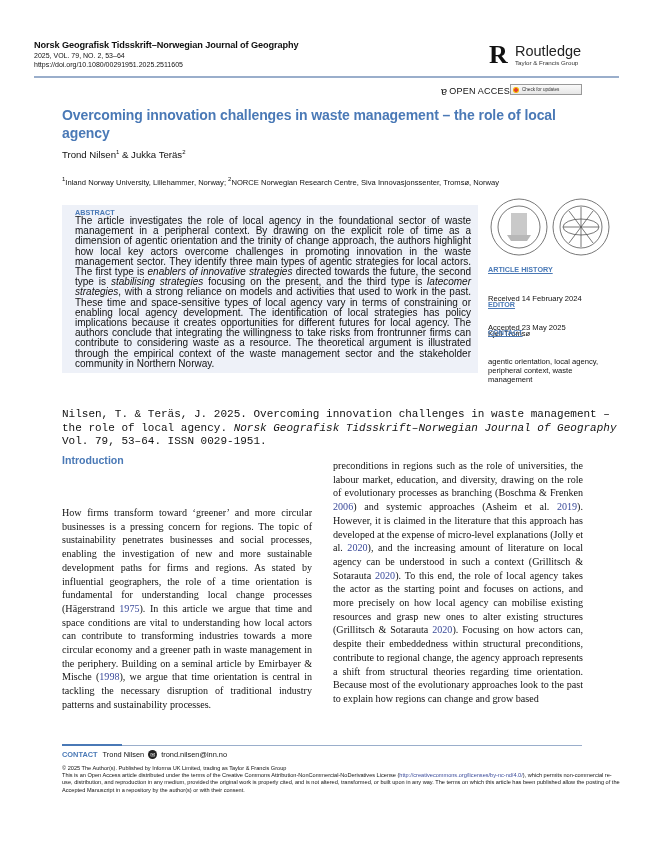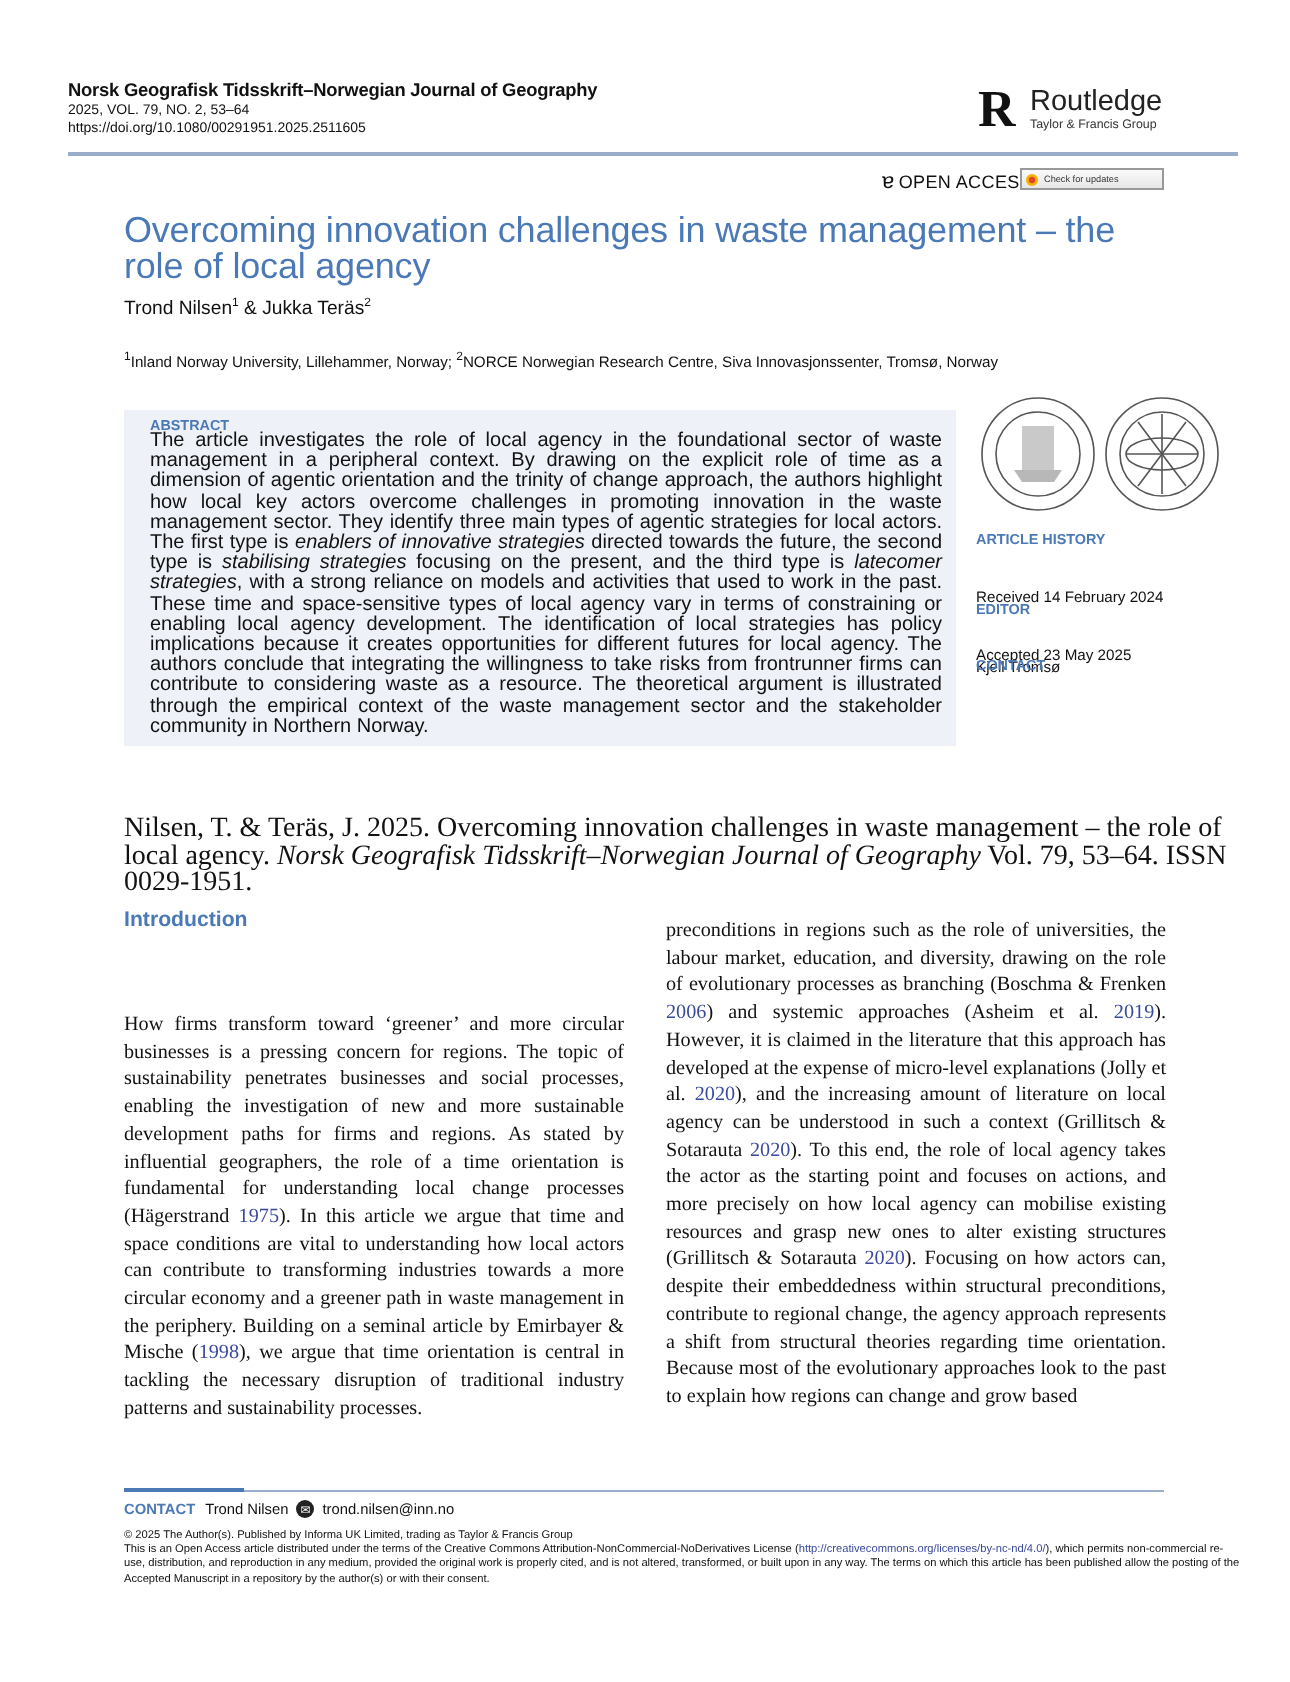--- a/index.html
+++ b/index.html
@@ -12,34 +12,34 @@
   .logo { left: 489px; top: 43px; display: flex; align-items: center; }
   .logo-mark { width: 18px; height: 24px; position: relative; }
   .logo-r { font-family: "Liberation Serif", serif; font-size: 26px; font-weight: bold; line-height: 24px; color: #111; }
   .logo-text { margin-left: 8px; }
   .logo-name { font-size: 14.5px; line-height: 15px; color: #222; }
   .logo-sub { font-size: 6.2px; line-height: 8px; color: #333; }
   .oa { left: 441px; top: 85px; font-size: 9px; display: flex; align-items: center; letter-spacing: 0.2px; }
   .oa-icon { font-size: 11px; margin-right: 2px; }
   .check-btn { left: 510px; top: 84px; width: 72px; height: 11px; border: 1px solid #999; background: linear-gradient(#fafafa,#e6e6e6); font-size: 4.6px; display: flex; align-items: center; padding-left: 2px; box-sizing: border-box; color: #333; }
   .check-dot { width: 6px; height: 6px; border-radius: 50%; background: radial-gradient(circle at 50% 50%, #e5432d 40%, #f5b400 42%); margin-right: 3px; flex: none; }
-  .title { left: 62px; top: 106px; width: 520px; font-size: 18px; line-height: 18px; color: #4a79b6; font-weight: normal; letter-spacing: -0.1px; }
+  .title { left: 62px; top: 106px; width: 520px; font-size: 14px; line-height: 18px; color: #4a79b6; font-weight: bold; letter-spacing: -0.1px; }
   .authors { left: 62px; top: 149px; font-size: 9.6px; }
   .authors sup, .affil sup { font-size: 6px; }
   .affil { left: 62px; top: 176px; font-size: 7.6px; }
   .abstract-box { left: 62px; top: 205px; width: 416px; height: 168px; background: #eef1f8; }
   .abs-label { left: 75px; top: 208px; font-size: 7.2px; font-weight: bold; color: #4a79b6; }
   .abs-text { left: 75px; top: 216px; width: 396px; font-size: 10px; line-height: 10.2px; text-align: justify; color: #111; }
   .seal { left: 485px; top: 197px; width: 130px; height: 60px; }
-  .side-label { font-size: 7.2px; font-weight: bold; color: #4a79b6; }
+  .side-label { font-size: 7.2px; font-weight: bold; color: #4a79b6; text-decoration: underline; }
   .side-text { font-size: 7.6px; line-height: 9.2px; color: #111; margin-top: 20px; }
   .hist { left: 488px; top: 265px; }
   .editor { left: 488px; top: 300px; }
   .kw { left: 488px; top: 328px; width: 130px; }
-  .citation { left: 62px; top: 408px; width: 560px; font-family: Liberation Serif, serif; font-size: 14px; line-height: 13.5px; }
+  .citation { left: 62px; top: 408px; width: 560px; font-family: Liberation Mono, monospace; font-size: 11px; line-height: 13.5px; }
   .intro-h { left: 62px; top: 454px; font-size: 10.6px; font-weight: bold; color: #4a79b6; }
   .col { font-family: "Liberation Serif", serif; font-size: 10.1px; line-height: 13.7px; text-align: justify; color: #111; }
   .col-left { left: 62px; top: 475px; width: 250px; margin-top: 31px; }
   .col-right { left: 333px; top: 459px; width: 250px; }
   .col p { margin: 0; }
   .col .indent { text-indent: 12px; }
   .ref { color: #3a4a9a; }
   .foot-rule { left: 62px; top: 745px; width: 520px; height: 1px; background: #9aaecb; }
   .foot-rule-dark { left: 62px; top: 744px; width: 60px; height: 2px; background: #4a79b6; }
   .contact { left: 62px; top: 750px; font-size: 7.4px; display: flex; align-items: flex-end; }
@@ -108,20 +108,21 @@
   <div class="side-label">ARTICLE HISTORY</div>
   <div class="side-text">Received 14 February 2024</div>
   <div class="side-text">Accepted 23 May 2025</div>
 </div>
 <div class="abs editor">
   <div class="side-label">EDITOR</div>
   <div class="side-text">Kjell Tromsø</div>
 </div>
 <div class="abs kw">
   <div class="side-label">CONTACT</div>
+  <div class="side-text">agentic orientation, local agency, peripheral context, waste management</div>
 </div>
 
 <div class="abs citation"><span>Nilsen, T. &amp; Teräs, J. 2025. Overcoming innovation challenges in waste management – the role of local agency. </span><i>Norsk Geografisk Tidsskrift–Norwegian Journal of Geography</i><span> Vol. 79, 53–64. ISSN 0029-1951.</span></div>
 
 <div class="abs intro-h">Introduction</div>
 <div class="abs col col-left">
   <p><span>How firms transform toward ‘greener’ and more circular businesses is a pressing concern for regions. The topic of sustainability penetrates businesses and social processes, enabling the investigation of new and more sustainable development paths for firms and regions. As stated by influential geographers, the role of a time orientation is fundamental for understanding local change processes (Hägerstrand </span><span class="ref">1975</span><span>). In this article we argue that time and space conditions are vital to understanding how local actors can contribute to transforming industries towards a more circular economy and a greener path in waste management in the periphery. Building on a seminal article by Emirbayer &amp; Mische (</span><span class="ref">1998</span><span>), we argue that time orientation is central in tackling the necessary disruption of traditional industry patterns and sustainability processes.</span></p>
 </div>
 <div class="abs col col-right">
   <p><span>preconditions in regions such as the role of universities, the labour market, education, and diversity, drawing on the role of evolutionary processes as branching (Boschma &amp; Frenken </span><span class="ref">2006</span><span>) and systemic approaches (Asheim et al. </span><span class="ref">2019</span><span>). However, it is claimed in the literature that this approach has developed at the expense of micro-level explanations (Jolly et al. </span><span class="ref">2020</span><span>), and the increasing amount of literature on local agency can be understood in such a context (Grillitsch &amp; Sotarauta </span><span class="ref">2020</span><span>). To this end, the role of local agency takes the actor as the starting point and focuses on actions, and more precisely on how local agency can mobilise existing resources and grasp new ones to alter existing structures (Grillitsch &amp; Sotarauta </span><span class="ref">2020</span><span>). Focusing on how actors can, despite their embeddedness within structural preconditions, contribute to regional change, the agency approach represents a shift from structural theories regarding time orientation. Because most of the evolutionary approaches look to the past to explain how regions can change and grow based</span></p>

